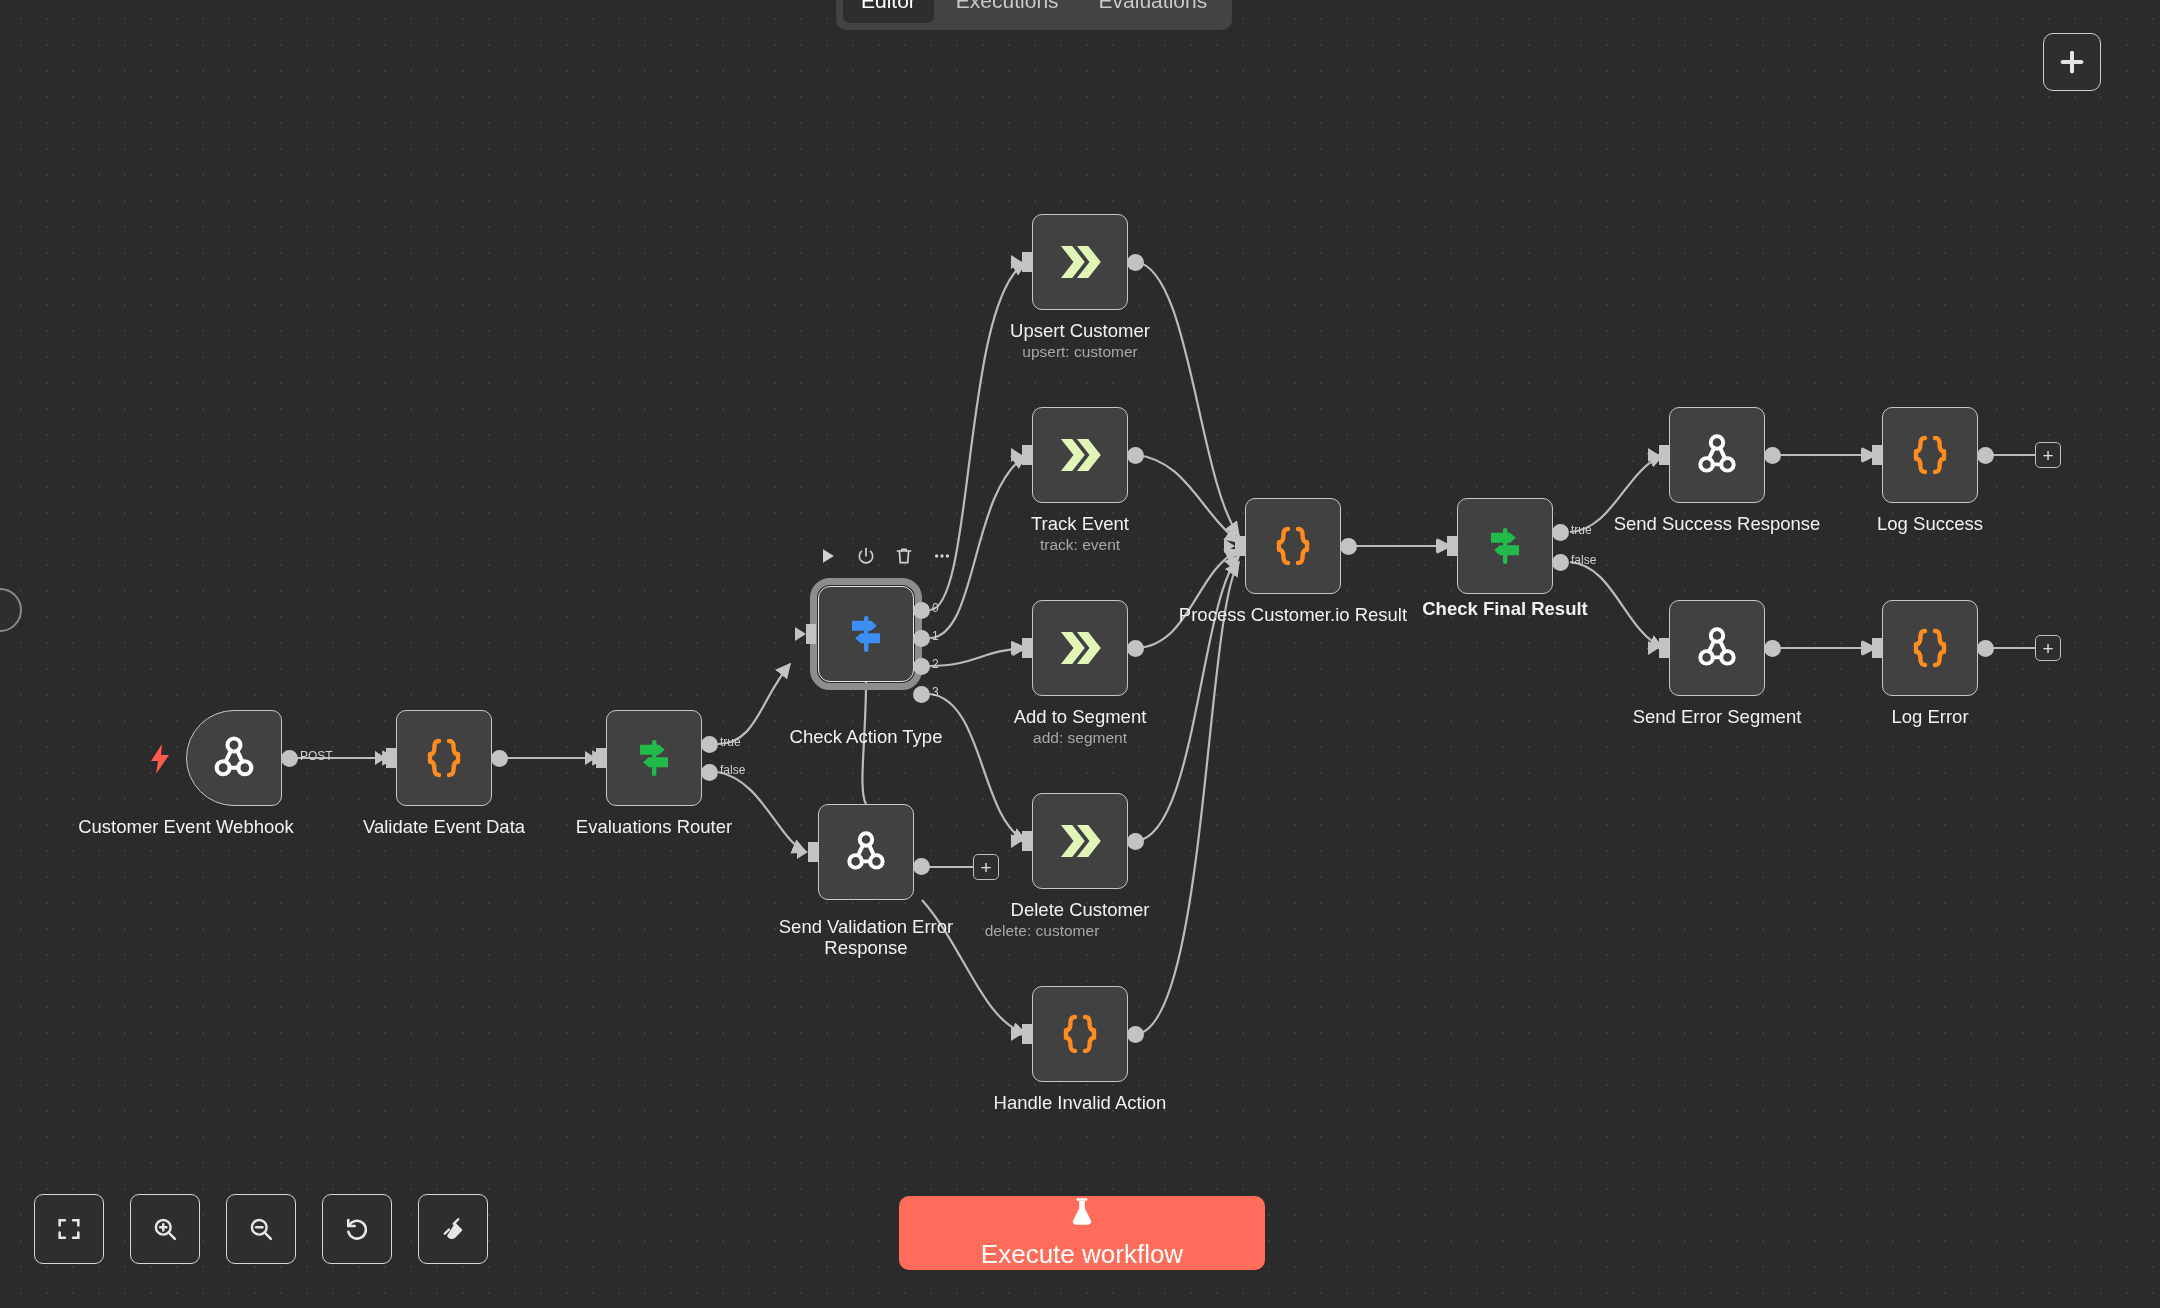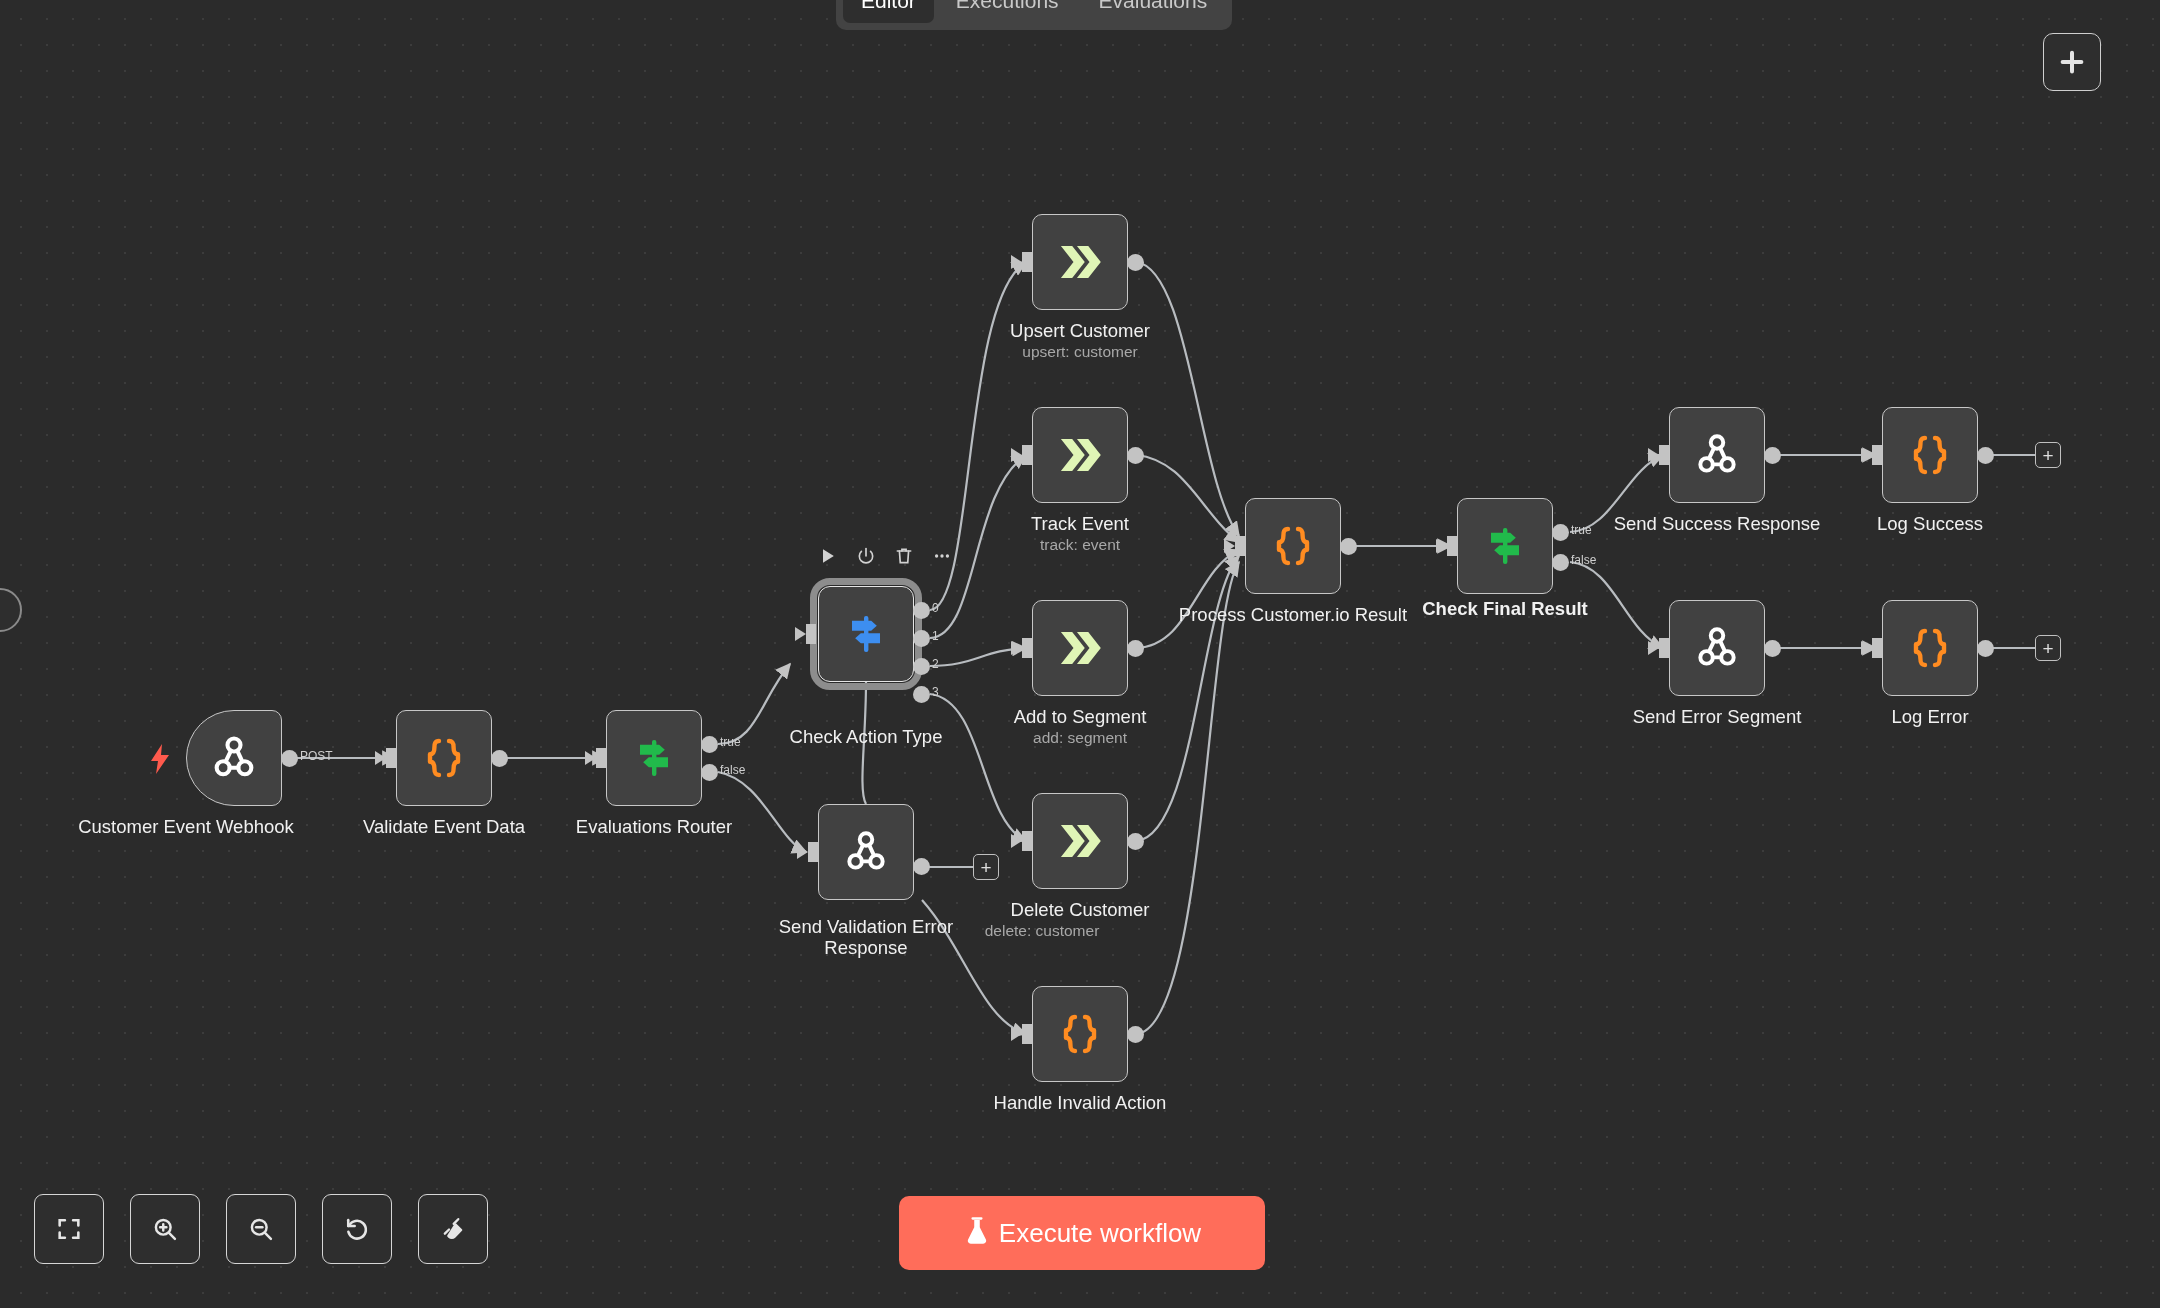--- a/index.html
+++ b/index.html
@@ -143,20 +143,21 @@
     display: flex; align-items: center; justify-content: center;
   }
 
   
   #execute {
     position: absolute; left: 899px; top: 1196px;
     width: 366px; height: 74px;
     background: #ff6d5a; border-radius: 10px;
     display: flex; align-items: center; justify-content: center; gap: 8px;
     z-index: 30;
+    flex-direction: column;
   }
   #execute .etext { font-size: 26px; color: #ffffff; }
 
   .lbolt { position: absolute; z-index: 13; }
 </style>
 </head>
 <body>
 
 <div id="canvas">
 

